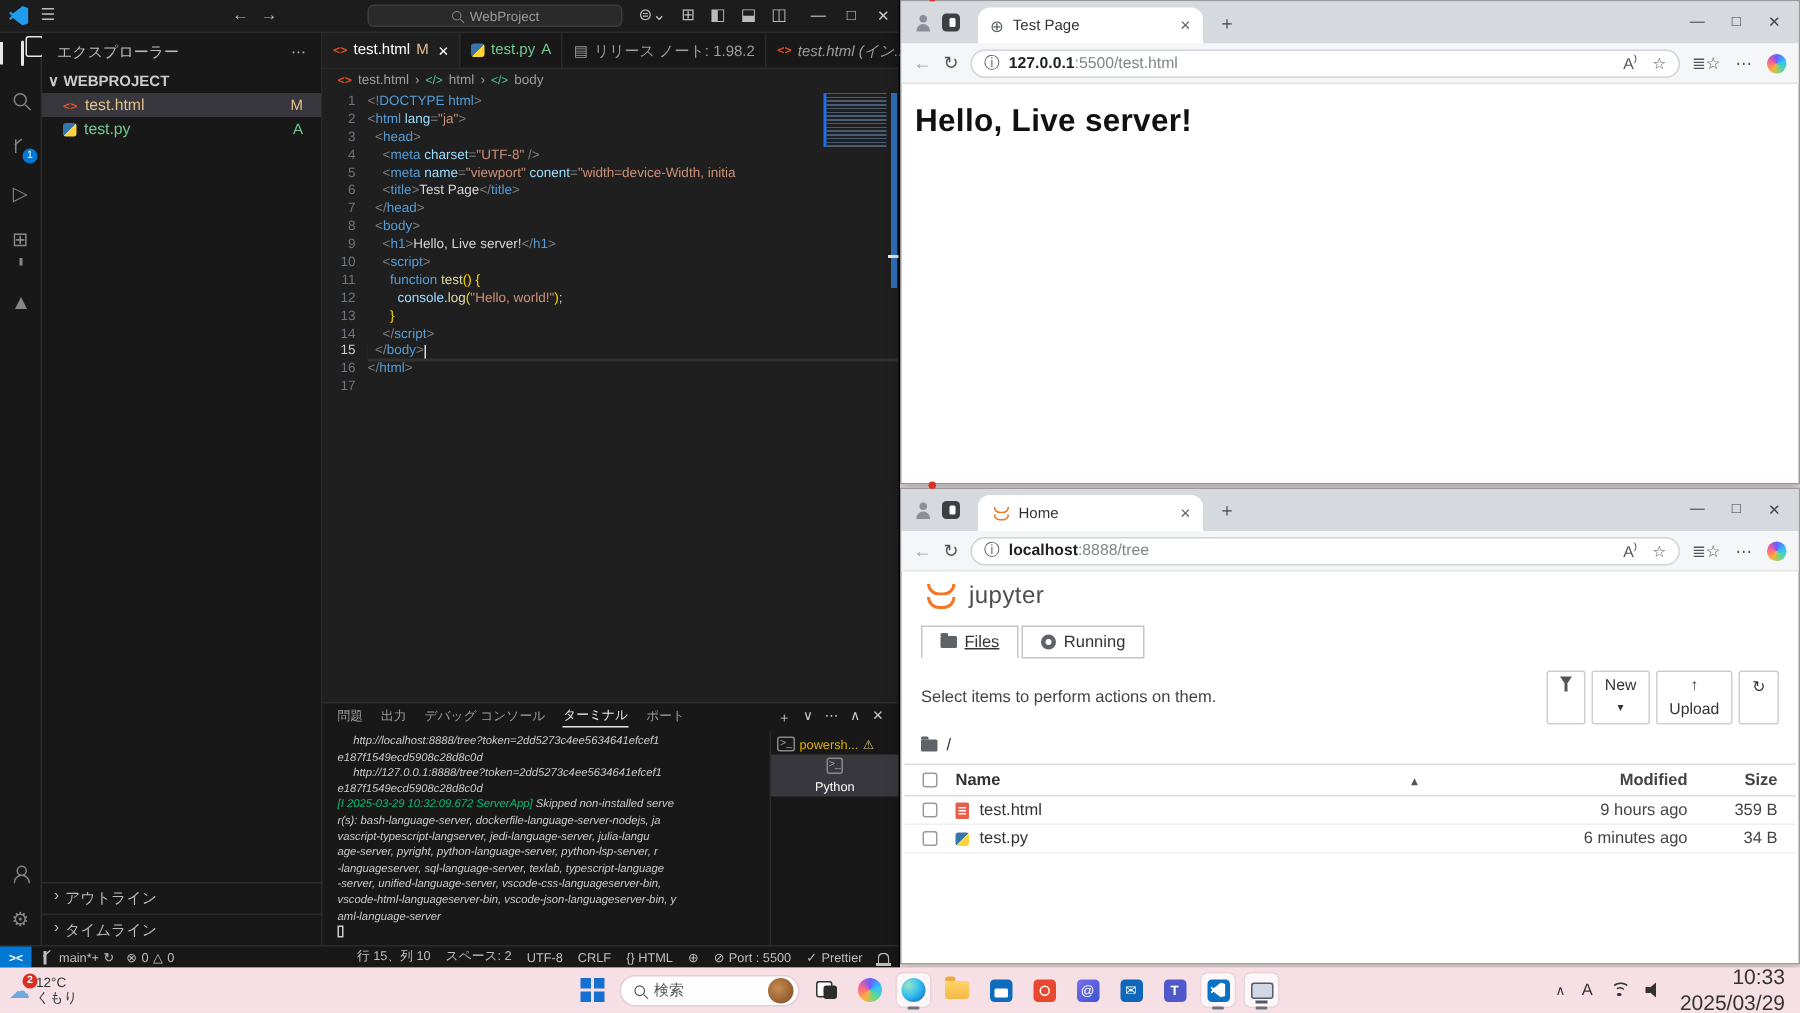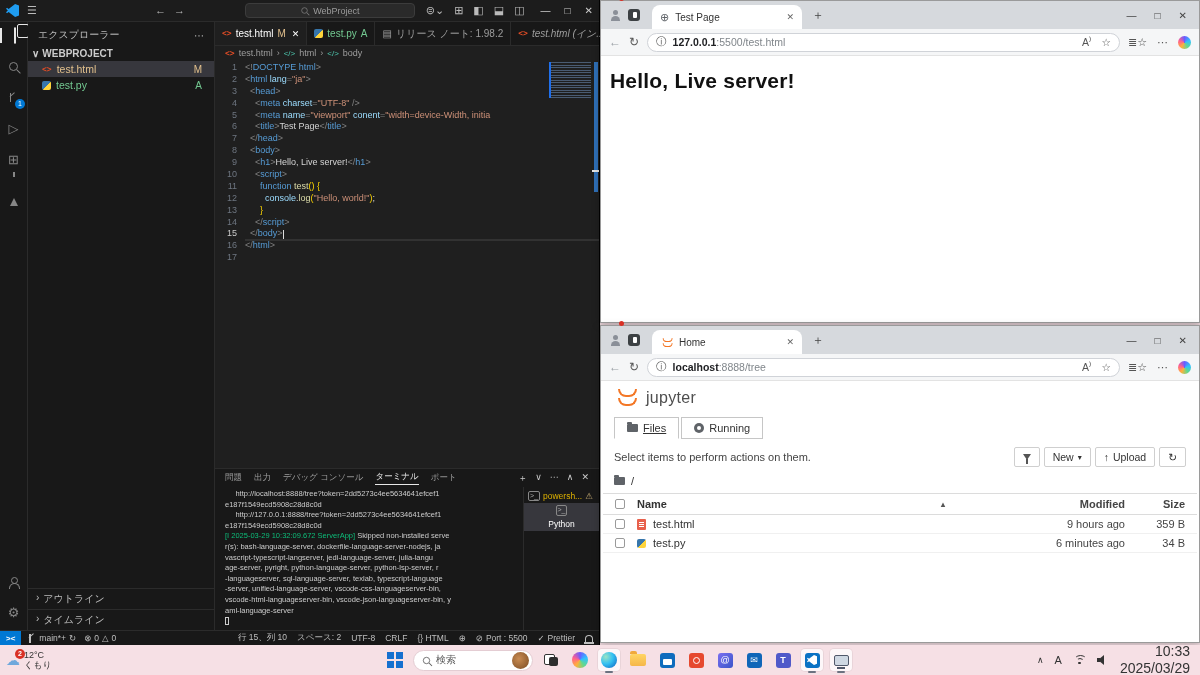--- a/index.html
+++ b/index.html
@@ -1,17 +1,17 @@
 <!DOCTYPE html>
 <html><head>
 <meta charset="utf-8">
 <style>
   *{margin:0;padding:0;box-sizing:border-box;font-family:"Liberation Sans",sans-serif;}
   body{width:1200px;height:675px;position:relative;overflow:hidden;background:#f2dde2;font-size:11px;}
-  .mono{font-family:"DejaVu Sans Mono",monospace;}
+  .mono{font-family:"DejaVu Sans Mono",monospace;font-style:italic;}
   .win{position:absolute;}
   
   .vscode{left:0;top:0;width:600px;height:645px;background:#1f1f1f;color:#ccc;border-right:1px solid #000;}
   .vs-titlebar{height:22px;background:#1c1c1c;display:flex;align-items:center;padding:0 6px;gap:8px;border-bottom:1px solid #2b2b2b;}
   .vsc-glyph{width:13px;height:13px;background:#1f9cf0;clip-path:polygon(70% 0,100% 12%,100% 88%,70% 100%,20% 62%,8% 72%,0 64%,14% 50%,0 36%,8% 28%,20% 38%);}
   .tb-ic{color:#bbb;font-size:11px;line-height:1;cursor:default;}
   .vs-search{flex:0 0 170px;margin-left:52px;height:15px;background:#2a2a2a;border:1px solid #3c3c3c;border-radius:4px;color:#9b9b9b;font-size:9px;display:flex;align-items:center;justify-content:center;gap:4px;}
   .vs-title-right{margin-left:auto;display:flex;align-items:center;gap:10px;}
   .winctl{display:flex;gap:14px;margin-left:6px;color:#ccc;font-size:10px;}
   .vs-body{position:absolute;top:22px;left:0;right:0;bottom:15px;display:flex;}
@@ -68,21 +68,21 @@
   .oruler{position:absolute;top:2px;right:1px;width:4px;height:130px;background:#2f6fb7;}
   .oruler:after{content:"";position:absolute;left:-2px;top:108px;width:8px;height:2px;background:#e7e7e7;}
   .panel{height:162px;border-top:1px solid #2b2b2b;background:#181818;display:flex;flex-direction:column;}
   .panel-tabs{height:18px;display:flex;align-items:center;gap:12px;padding:0 10px;font-size:8.5px;color:#9d9d9d;}
   .panel-tabs .ptab.active{color:#e7e7e7;border-bottom:1px solid #e7e7e7;padding-bottom:1px;}
   .panel-actions{margin-left:auto;display:flex;gap:8px;color:#ccc;font-size:9px;}
   .panel-body{flex:1;display:flex;min-height:0;}
   .termout{flex:1;padding:2px 0 0 10px;font-size:7.5px;font-family:"DejaVu Sans Mono",monospace;white-space:pre;overflow:hidden;}
   .tline{height:10.6px;line-height:10.6px;}
   .tcursor{display:inline-block;width:4px;height:8px;border:1px solid #ccc;vertical-align:middle;}
-  .sessions{width:76px;border-left:1px solid #2b2b2b;font-size:8.5px;padding-top:2px;}
+  .sessions{width:86px;border-left:1px solid #2b2b2b;font-size:8.5px;padding-top:2px;}
   .sess{display:flex;align-items:center;gap:3px;padding:2px 4px;white-space:nowrap;overflow:hidden;}
   .sess .warn{color:#d7ba7d;}
   .sess.selected{background:#37373d;color:#fff;flex-direction:column;}
   .sess .ps{color:#ddb100;}
   .term-ic{font-size:7px;border:1px solid #888;border-radius:2px;padding:0 1px;color:#aaa;line-height:1.2;}
   .statusbar{position:absolute;left:0;bottom:0;width:100%;height:15px;background:#181818;border-top:1px solid #2b2b2b;display:flex;align-items:center;font-size:8.5px;color:#bfbfbf;gap:8px;padding-right:6px;}
   .remote{height:100%;background:#0078d4;color:#fff;display:flex;align-items:center;padding:0 6px;font-size:8px;font-weight:bold;}
   .sb-item{display:flex;align-items:center;gap:3px;white-space:nowrap;}
   .sb-right{margin-left:auto;display:flex;gap:10px;align-items:center;}
   .bell{display:inline-block;width:8px;height:7px;border:1.1px solid #bfbfbf;border-bottom:none;border-radius:4px 4px 0 0;position:relative;}
@@ -120,21 +120,21 @@
   .jmoon{width:19px;height:19px;position:relative;}
   .jmoon:before{content:"";position:absolute;left:2px;top:1px;width:15px;height:6px;border:2.2px solid #f37726;border-bottom:none;border-radius:10px 10px 0 0;transform:rotate(180deg);}
   .jmoon:after{content:"";position:absolute;left:2px;bottom:1px;width:15px;height:6px;border:2.2px solid #f37726;border-top:none;border-radius:0 0 10px 10px;}
   .jword{font-size:16px;color:#4e4e4e;letter-spacing:.3px;}
   .jmenu{display:flex;gap:16px;padding:8px 0 6px 14px;border-bottom:1px solid #e7e7e7;font-size:11px;color:#333;}
   .jtabs{display:flex;gap:2px;padding:10px 0 0 12px;font-size:11px;color:#333;}
   .jtab{display:flex;align-items:center;gap:5px;padding:4px 12px;border:1px solid #c6c6c6;background:#fff;}
   .jtab.active{border-bottom-color:#fff;position:relative;z-index:2;text-decoration:underline;}
   .jactions{display:flex;align-items:center;padding:8px 12px 6px;font-size:11px;color:#444;}
   .jbtns{margin-left:auto;display:flex;gap:4px;}
-  .jbtn{border:1px solid #cfcfcf;background:#fff;border-radius:2px;padding:3px 8px;font-size:10.5px;color:#333;display:flex;align-items:center;gap:4px;}
+  .jbtn{border:1px solid #cfcfcf;background:#fff;border-radius:2px;padding:3px 8px;font-size:10.5px;color:#333;display:flex;align-items:center;gap:4px;flex-direction:column;}
   .funnel{width:0;height:0;border-left:4px solid transparent;border-right:4px solid transparent;border-top:6px solid #555;position:relative;display:inline-block;}
   .funnel:after{content:"";position:absolute;left:-1px;top:-1px;width:2px;height:5px;background:#555;}
   .jpath{display:flex;align-items:center;gap:6px;padding:2px 12px 6px;font-size:11px;color:#333;}
   .folder-ic{width:11px;height:8px;background:#5f6368;border-radius:1px;position:relative;display:inline-block;}
   .folder-ic:before{content:"";position:absolute;top:-2px;left:0;width:5px;height:2px;background:#5f6368;border-radius:1px 1px 0 0;}
   .jtable{font-size:11px;color:#333;margin:0 1px;}
   .jthead{display:flex;align-items:center;border-top:1px solid #dcdcdc;border-bottom:1px solid #dcdcdc;padding:4px 12px;font-weight:bold;}
   .jrow{display:flex;align-items:center;padding:3px 12px;border-bottom:1px solid #f0f0f0;}
   .jcb{width:10px;height:10px;border:1px solid #9a9a9a;border-radius:2px;margin-right:12px;background:#fff;}
   .jname{display:flex;align-items:center;gap:7px;flex:1;}

